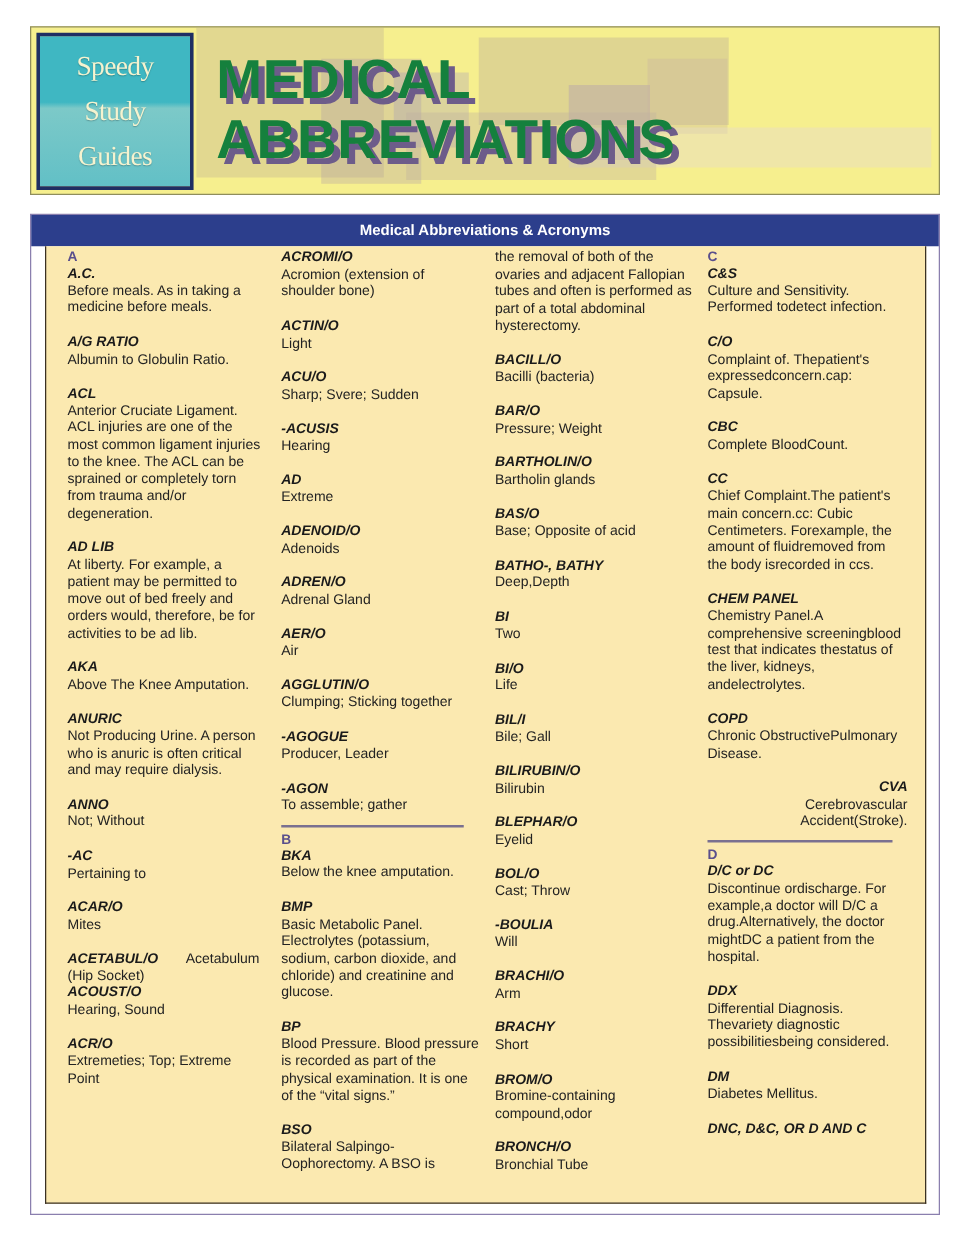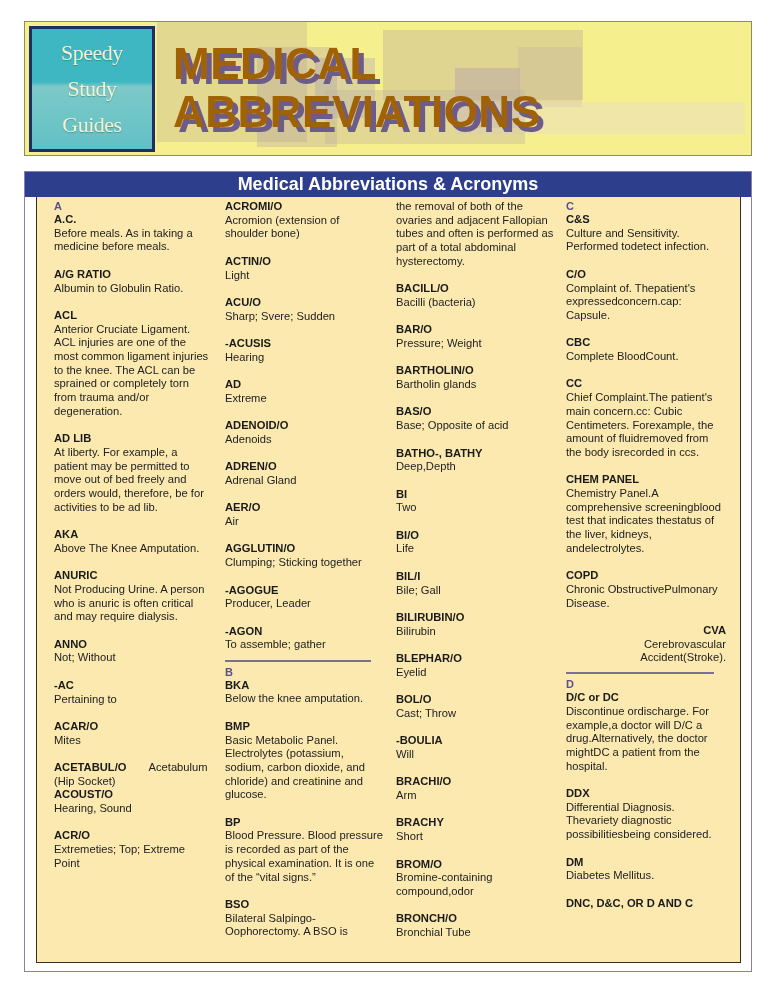--- a/index.html
+++ b/index.html
@@ -20,51 +20,51 @@
     display: flex; flex-direction: column; align-items: center; justify-content: center;
   }
   .logo span {
     font-family: "Liberation Serif", serif; color: #f5f3cf;
     font-size: 22px; line-height: 36px; letter-spacing: -0.5px;
     text-shadow: 0 1px 1px rgba(0,0,0,0.25);
   }
   .title {
     position: absolute; left: 148px; top: 18px;
     font-family: "Liberation Sans", sans-serif; font-weight: 900;
-    color: #a16207; font-size: 44px; line-height: 48px; letter-spacing: 0.5px;
+    color: #15803d; font-size: 44px; line-height: 48px; letter-spacing: 0.5px;
     text-shadow: 5px 5px 0 #6d5c8a;
   }
   .title div { white-space: nowrap; }
 
   
   .frame {
     position: absolute; left: 24px; top: 171px; width: 728px; height: 801px;
     border: 1px solid #8a7fae; background: #ffffff;
   }
   .frame-header {
     position: absolute; left: 0; top: 0; width: 100%; height: 25px;
-    background: #2c3e8c; color: #ffffff; font-weight: bold; font-size: 18px;
+    background: #2c3e8c; color: #ffffff; font-weight: bold; font-size: 12px;
     text-align: center; line-height: 25px;
   }
   .content {
     position: absolute; left: 11px; top: 25px; width: 705px; height: 766px;
     background: #fbe9b0; border: 1px solid #3a3124; border-top: none;
   }
   .col {
     position: absolute; top: 3px; width: 160px;
     font-size: 11.2px; line-height: 13.7px; color: #1c1c1c;
   }
   .col1 { left: 17px; width: 158px; }
   .col2 { left: 188px; width: 158px; }
   .col3 { left: 359px; width: 162px; }
   .col4 { left: 529px; width: 160px; }
   .letter { color: #5a4f8c; font-weight: bold; font-size: 11px; line-height: 13px; }
   .entry { margin-bottom: 13.7px; }
   .entry.tight { margin-bottom: 0; }
-  .term { font-weight: bold; color: #1a1a1a; }
+  .term { font-weight: bold; color: #1a1a1a; font-style: italic; }
   .def { color: #222; }
   .divider { height: 2px; background: #7a7090; margin: -6px 12px 4px 0; }
   .inline-def { display: inline; margin-left: 22px; }
 </style>
 </head>
 <body>
 
 <div class="banner">
 
   <div class="rect" style="left:132px;top:0;width:150px;height:120px;background:rgba(190,175,150,0.35);"></div>

